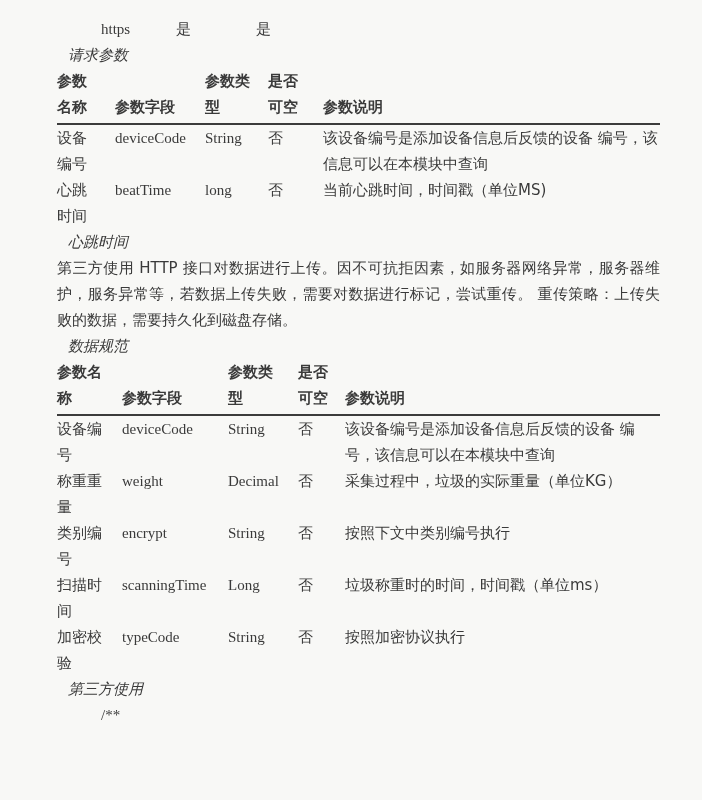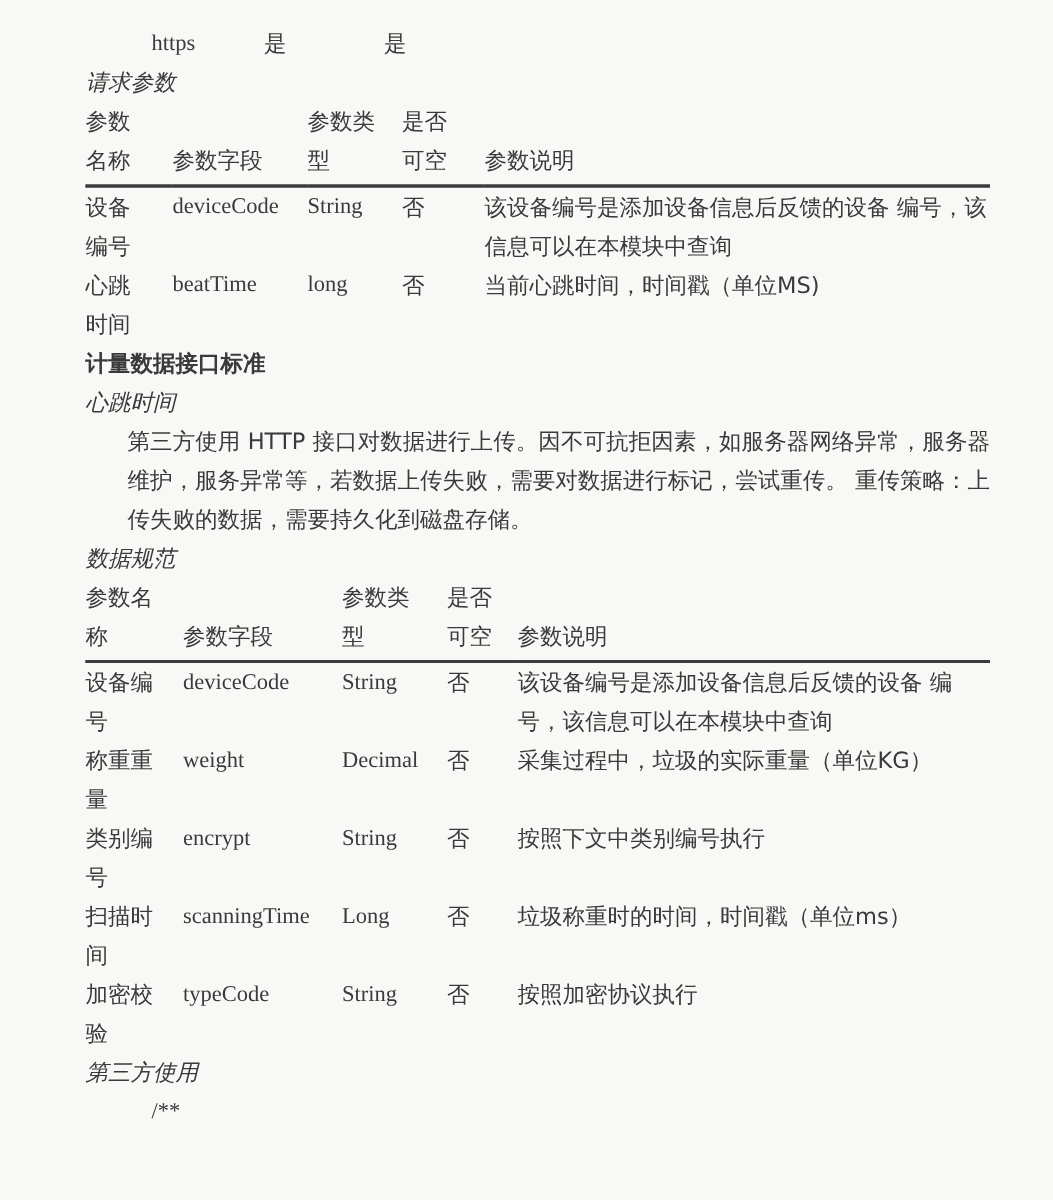--- a/index.html
+++ b/index.html
@@ -7,33 +7,33 @@
     width: 702px; height: 800px;
     background: #f8f8f6;
     color: #3a3a3a;
     font-family: "DejaVu Sans", sans-serif;
     font-size: 15px;
     line-height: 26px;
     overflow: hidden;
   }
   .page { padding: 16px 42px 0 57px; }
   .serif { font-family: "Liberation Serif", "DejaVu Serif", serif; margin-left: 44px; }
-  .italic-heading { font-style: italic; }
+  .italic-heading { font-style: italic; margin-left: 11px; }
   .bold-heading { font-weight: bold; }
   .pre-row { display: flex; }
   .pre-row .cell-1 { width: 75px; }
   .pre-row .cell-2 { width: 80px; }
-  .para { text-align: justify; margin-left: 28px; }
+  .para { text-align: justify; }
   table.params {
     border-collapse: collapse;
     table-layout: fixed;
     width: 603px;
   }
   table.params th {
-    font-weight: normal;
+    font-weight: bold;
     text-align: left;
     vertical-align: bottom;
     border-bottom: 2px solid #3c3c3c;
     padding: 0 0 3px 0;
   }
   table.params td {
     vertical-align: top;
     padding: 0;
   }
   table.params th, table.params td { overflow-wrap: break-word; word-break: normal; }
@@ -87,21 +87,20 @@
       <tr>
         <td class="c1">心跳时间</td>
         <td class="c2 serif">beatTime</td>
         <td class="c3 serif">long</td>
         <td class="c4">否</td>
         <td class="c5">当前心跳时间，时间戳（单位MS)</td>
       </tr>
     </tbody>
   </table>
 
-  <div class="bold-heading">计量数据接口标准</div>
   <div class="italic-heading">心跳时间</div>
   <div class="para">第三方使用 HTTP 接口对数据进行上传。因不可抗拒因素，如服务器网络异常，服务器维护，服务异常等，若数据上传失败，需要对数据进行标记，尝试重传。 重传策略：上传失败的数据，需要持久化到磁盘存储。</div>
   <div class="italic-heading">数据规范</div>
 
   <table class="params t2">
     <colgroup>
       <col style="width:65px">
         <col style="width:106px">
         <col style="width:70px">
         <col style="width:47px">

